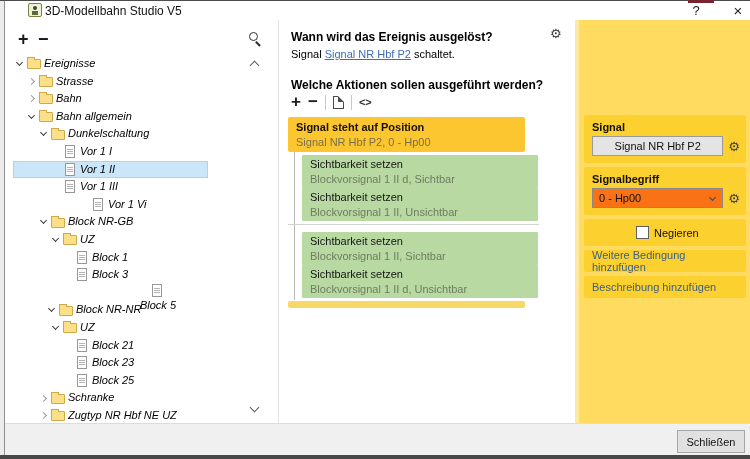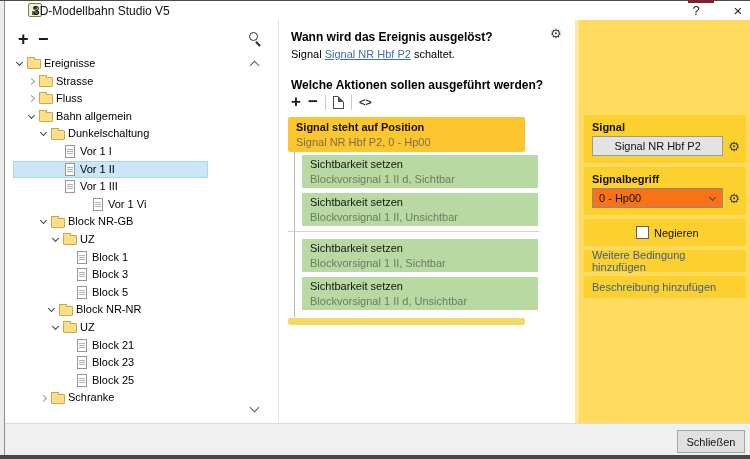--- a/index.html
+++ b/index.html
@@ -9,21 +9,21 @@
 
   
   .left-strip{position:absolute;left:0;top:0;width:5px;height:459px;background:#ececec;border-right:1px solid #8f8f8f;}
   .top-border{position:absolute;left:0;top:0;width:750px;height:1px;background:#4c4c4c;}
   .top-red{position:absolute;left:688px;top:0;width:26px;height:3px;background:#7a2430;}
   .bottom-strip{position:absolute;left:0;top:455px;width:750px;height:4px;background:#474747;}
   .titlebar{position:absolute;left:5px;top:1px;width:745px;height:19px;background:#fff;}
   .app-icon{position:absolute;left:23px;top:2px;width:14px;height:14px;background:#eff0d8;border:1px solid #76813d;border-radius:2px;}
   .app-icon::before{content:"";position:absolute;left:4px;top:2px;width:4px;height:4px;background:#3c4630;border-radius:50%;}
   .app-icon::after{content:"";position:absolute;left:3px;top:7px;width:6px;height:4px;background:#5a6a3a;}
-  .win-title{position:absolute;left:28px;top:3px;font-size:12px;color:#111;}
+  .win-title{position:absolute;left:40px;top:3px;font-size:12px;color:#111;}
   .win-btn{position:absolute;top:1px;width:22px;height:17px;text-align:center;font-size:13px;color:#222;line-height:17px;cursor:default;}
   .btn-help{left:680px;}
   .btn-close{left:722px;font-size:15px;}
 
   
   .tree-panel{position:absolute;left:5px;top:20px;width:273px;height:403px;background:#fff;}
   .tree-toolbar{position:absolute;left:0;top:8px;width:273px;height:24px;}
   .tt-btn{position:absolute;top:0;font-size:18px;font-weight:bold;color:#1a1a1a;line-height:22px;cursor:default;}
   .tt-plus{left:13px;}
   .tt-minus{left:33px;}
@@ -34,21 +34,21 @@
   .trow .hl{display:none;}
   .trow.sel .hl{display:block;position:absolute;left:8px;top:0;width:195px;height:17px;background:#cbe6f9;border:1px solid #a9d4f2;}
   .tin{position:relative;display:flex;align-items:center;height:17.6px;}
   .expwrap{display:inline-flex;width:13px;justify-content:center;flex:none;}
   .exp-open{width:5px;height:5px;border-right:1.6px solid #3f3f3f;border-bottom:1.6px solid #3f3f3f;transform:rotate(45deg);margin-top:-3px;}
   .exp-closed{width:5px;height:5px;border-right:1.4px solid #9b9b9b;border-top:1.4px solid #9b9b9b;transform:rotate(45deg);}
   .icon-folder{width:14px;height:10px;background:#fbdf89;border:1px solid #d0a845;border-radius:1px;position:relative;margin:1px 3px 0 1px;flex:none;}
   .icon-folder::before{content:"";position:absolute;left:-1px;top:-3px;width:6px;height:2px;background:#fbdf89;border:1px solid #d0a845;border-bottom:none;}
   .icon-doc{width:10px;height:13px;background:#fff;border:1px solid #979797;position:relative;margin:0 5px 0 3px;flex:none;}
   .icon-doc::before{content:"";position:absolute;left:1px;top:3px;width:6px;height:1px;background:#b4b4b4;box-shadow:0 2px 0 #b4b4b4,0 4px 0 #b4b4b4;}
-  .tlabel{color:#000;}
+  .tlabel{color:#000;font-style:italic;}
   .tree-scroll-up,.tree-scroll-down{position:absolute;left:245px;width:9px;height:9px;}
   .tree-scroll-up{top:39px;}
   .tree-scroll-down{top:384px;}
   .tree-scroll-up::before{content:"";position:absolute;left:1px;top:3px;width:6px;height:6px;border-left:1.5px solid #5c5c5c;border-top:1.5px solid #5c5c5c;transform:rotate(45deg);}
   .tree-scroll-down::before{content:"";position:absolute;left:1px;top:0px;width:6px;height:6px;border-right:1.5px solid #5c5c5c;border-bottom:1.5px solid #5c5c5c;transform:rotate(45deg);}
 
   
   .mid-panel{position:absolute;left:278px;top:20px;width:297px;height:403px;background:#fff;border-left:1px solid #e4e4e4;}
   .mid-h{position:absolute;left:12px;font-size:12px;font-weight:bold;color:#000;}
   .h-when{top:10px;}
@@ -62,21 +62,21 @@
   .mtb-sep{width:1px;height:15px;background:#c9c9c9;}
   .copy-icon{position:relative;width:11px;height:13px;background:#fff;border:1px solid #4a4a4a;cursor:default;}
   .copy-icon::after{content:"";position:absolute;right:-1px;top:-1px;border:3px solid #fff;border-left-color:#4a4a4a;border-bottom-color:#4a4a4a;}
   .code-label{font-size:11px;font-weight:bold;color:#333;letter-spacing:0px;cursor:default;}
 
   .actions-area{position:absolute;left:9px;top:97px;width:256px;}
   .cond-block{width:237px;min-height:35px;background:#fcc630;border-radius:2px;padding:3px 8px;cursor:default;}
   .cond-title{font-size:11px;font-weight:bold;color:#181000;line-height:15px;}
   .cond-sub{font-size:11px;color:#79704a;line-height:14px;}
   .action-list{margin-left:6px;border-left:1px solid #b7b7b7;padding:3px 0 2px 7px;width:250px;}
-  .action-block{width:236px;min-height:32px;background:#b9d9a2;border-radius:1px;padding:2px 8px;margin-bottom:5px;cursor:default;}
+  .action-block{width:236px;min-height:32px;background:#b9d9a2;border-radius:1px;padding:2px 8px;cursor:default;}
   .ab-title{font-size:11px;color:#141414;line-height:15px;}
   .ab-sub{font-size:11px;color:#6e7c60;line-height:14px;}
   .group-divider{height:1px;background:#d2d2d2;margin:3px 0 7px -14px;width:251px;}
   .end-bar{width:237px;height:7px;background:#f7d867;border-radius:2px;margin-top:1px;}
 
   
   .right-panel{position:absolute;left:575px;top:20px;width:175px;height:405px;background:#ffdc5f;border-left:4px solid #ffe9a1;}
   .card{position:absolute;left:5px;width:162px;background:#fcd02f;border-radius:2px;}
   .card-label{font-size:11px;font-weight:bold;color:#141000;padding:6px 8px 3px 8px;}
   .card-row{display:flex;align-items:center;padding:0 6px 8px 8px;gap:5px;}
@@ -140,21 +140,21 @@
             <span class="icon-folder"></span>
             <span class="tlabel">Strasse</span>
           </div>
         </div>
         <div class="trow">
           <div class="tin" style="padding-left: 20px;">
             <span class="expwrap">
               <span class="exp-closed"></span>
             </span>
             <span class="icon-folder"></span>
-            <span class="tlabel">Fluss</span>
+            <span class="tlabel">Bahn</span>
           </div>
         </div>
         <div class="trow">
           <div class="tin" style="padding-left: 20px;">
             <span class="expwrap">
               <span class="exp-open"></span>
             </span>
             <span class="icon-folder"></span>
             <span class="tlabel">Bahn allgemein</span>
           </div>
@@ -223,72 +223,81 @@
           </div>
         </div>
         <div class="trow">
           <div class="tin" style="padding-left: 56px;">
             <span class="expwrap"></span>
             <span class="icon-doc"></span>
             <span class="tlabel">Block 3</span>
           </div>
         </div>
         <div class="trow">
+          <div class="tin" style="padding-left: 56px; flex-direction: column;">
+            <span class="expwrap"></span>
+            <span class="icon-doc"></span>
+            <span class="tlabel">Block 5</span>
+          </div>
+        </div>
+        <div class="trow">
+          <div class="tin" style="padding-left: 40px;">
+            <span class="expwrap">
+              <span class="exp-open"></span>
+            </span>
+            <span class="icon-folder"></span>
+            <span class="tlabel">Block NR-NR</span>
+          </div>
+        </div>
+        <div class="trow">
+          <div class="tin" style="padding-left: 44px;">
+            <span class="expwrap">
+              <span class="exp-open"></span>
+            </span>
+            <span class="icon-folder"></span>
+            <span class="tlabel">UZ</span>
+          </div>
+        </div>
+        <div class="trow">
           <div class="tin" style="padding-left: 56px;">
             <span class="expwrap"></span>
             <span class="icon-doc"></span>
-            <span class="tlabel">Block 5</span>
-          </div>
-        </div>
-        <div class="trow">
-          <div class="tin" style="padding-left: 40px;">
-            <span class="expwrap">
-              <span class="exp-open"></span>
-            </span>
-            <span class="icon-folder"></span>
-            <span class="tlabel">Block NR-NR</span>
-          </div>
-        </div>
-        <div class="trow">
-          <div class="tin" style="padding-left: 44px;">
-            <span class="expwrap">
-              <span class="exp-open"></span>
-            </span>
-            <span class="icon-folder"></span>
-            <span class="tlabel">UZ</span>
+            <span class="tlabel">Block 21</span>
           </div>
         </div>
         <div class="trow">
           <div class="tin" style="padding-left: 56px;">
             <span class="expwrap"></span>
             <span class="icon-doc"></span>
-            <span class="tlabel">Block 21</span>
-          </div>
-        </div>
-        <div class="trow">
-          <div class="tin" style="padding-left: 56px;">
-            <span class="expwrap"></span>
-            <span class="icon-doc"></span>
             <span class="tlabel">Block 23</span>
           </div>
         </div>
         <div class="trow">
           <div class="tin" style="padding-left: 56px; text-align: right;">
             <span class="expwrap"></span>
             <span class="icon-doc"></span>
             <span class="tlabel">Block 25</span>
           </div>
         </div>
         <div class="trow">
           <div class="tin" style="padding-left: 32px;">
             <span class="expwrap">
               <span class="exp-closed"></span>
             </span>
             <span class="icon-folder"></span>
             <span class="tlabel">Schranke</span>
+          </div>
+        </div>
+        <div class="trow">
+          <div class="tin" style="padding-left: 32px;">
+            <span class="expwrap">
+              <span class="exp-closed"></span>
+            </span>
+            <span class="icon-folder"></span>
+            <span class="tlabel">Zugtyp NR Hbf NE UZ</span>
           </div>
         </div>
       </div>
     <div class="tree-scroll-up"></div>
     <div class="tree-scroll-down"></div>
   </div>
 
   <div class="mid-panel">
     <div class="mid-h h-when">Wann wird das Ereignis ausgelöst?</div>
     <span class="gear gear-when">⚙</span>

